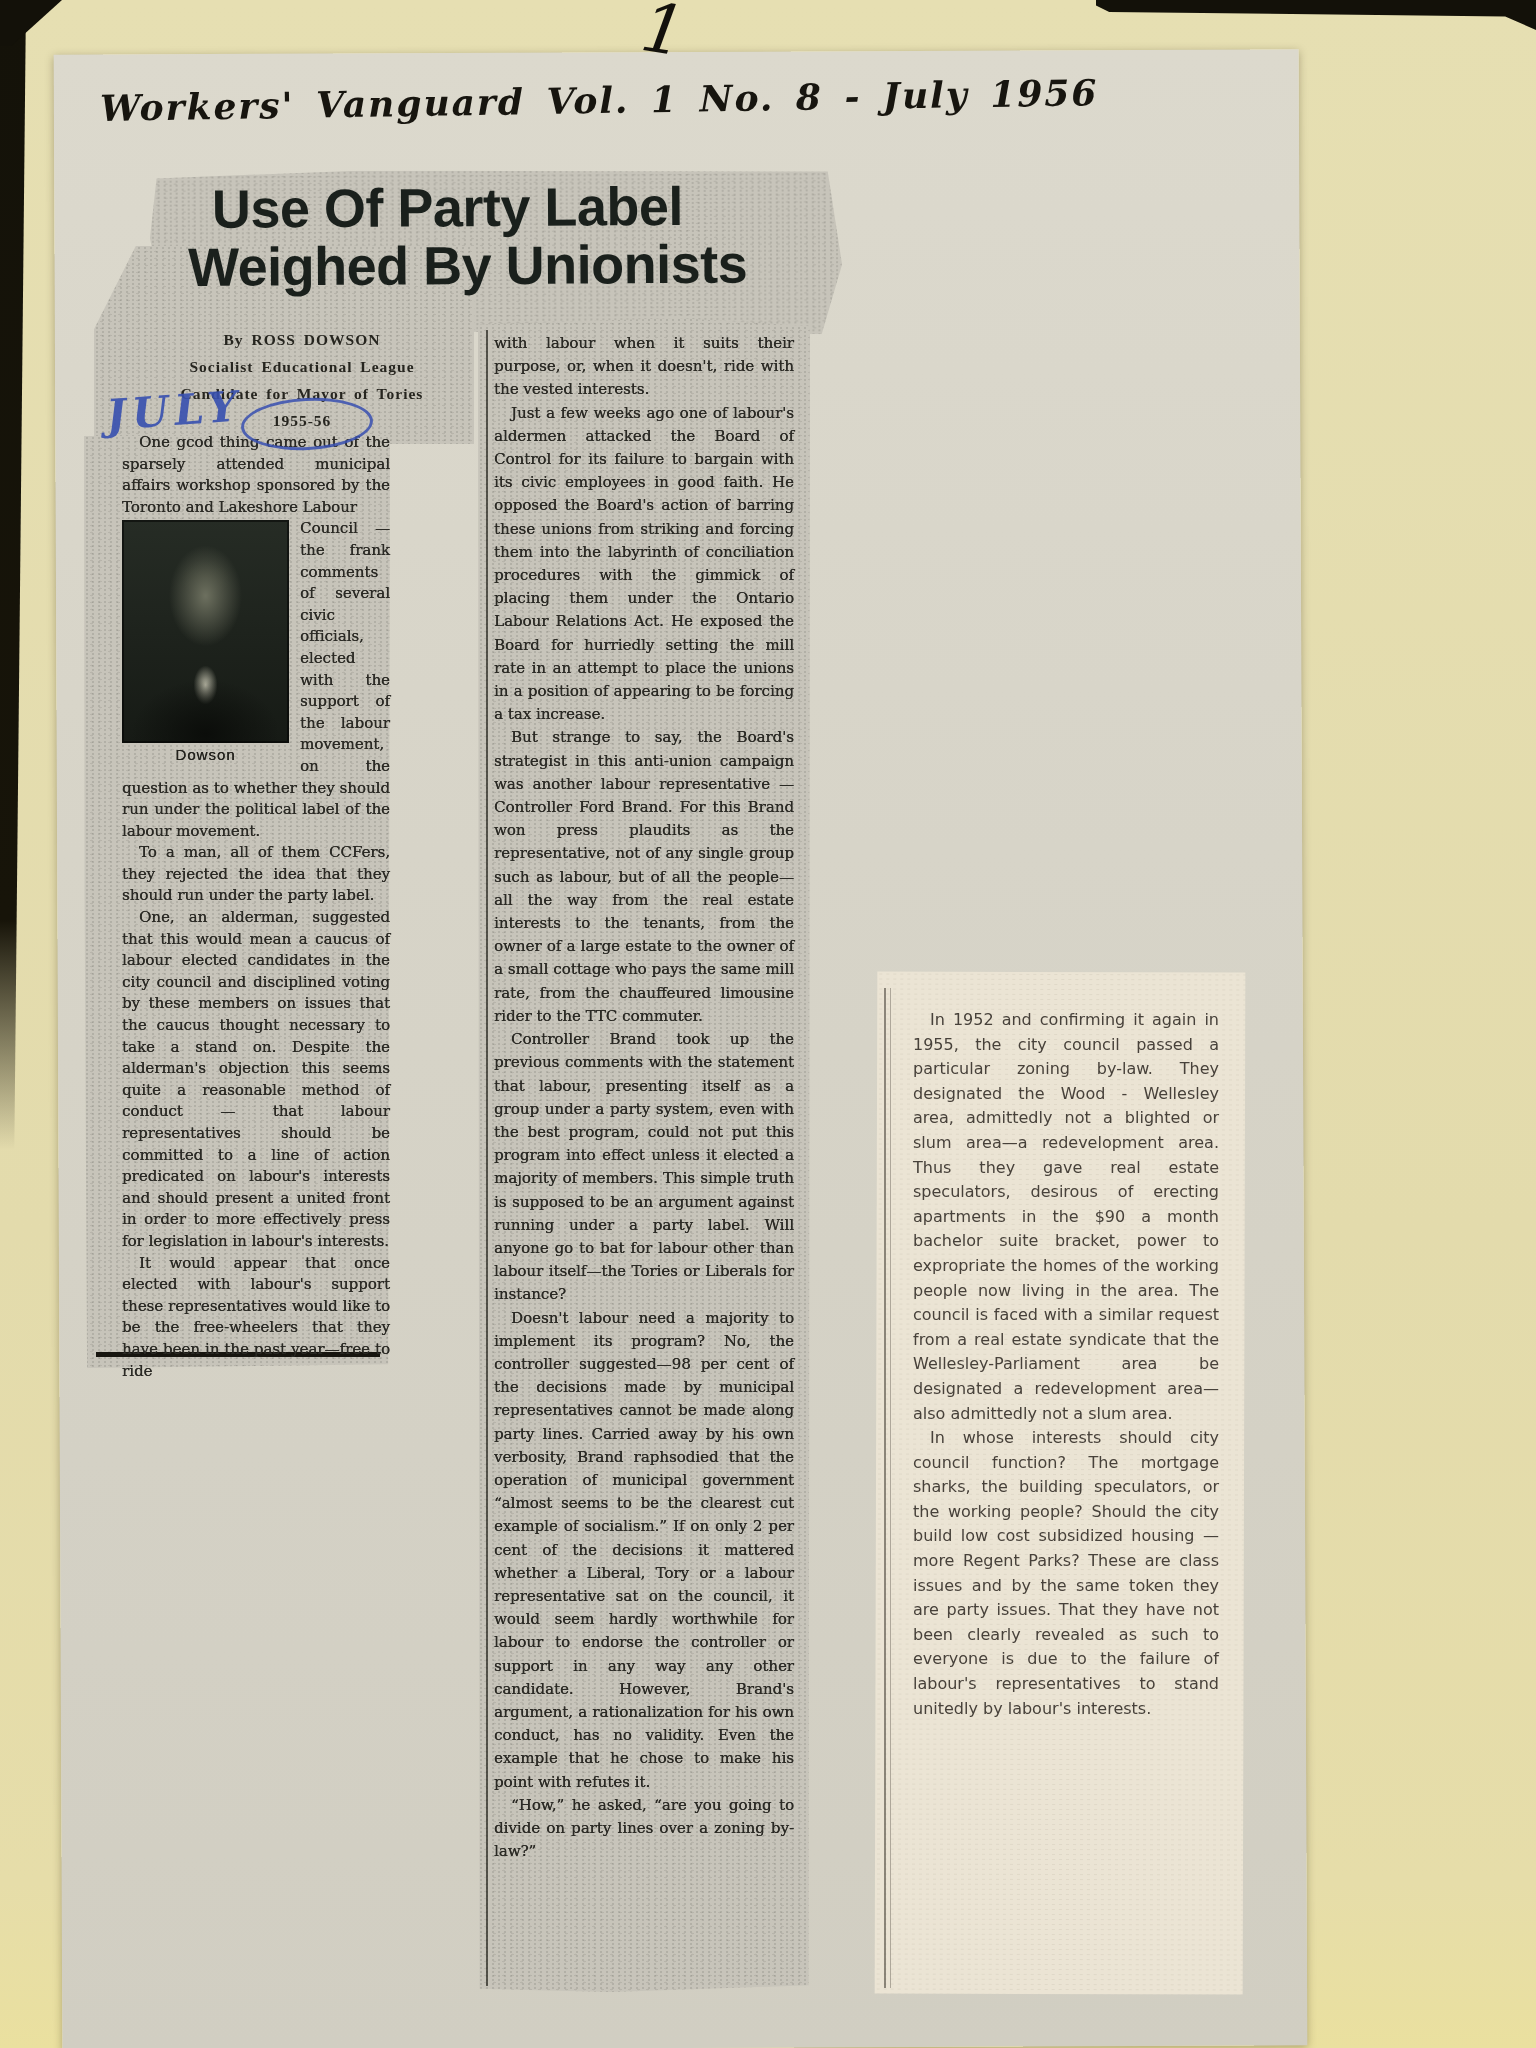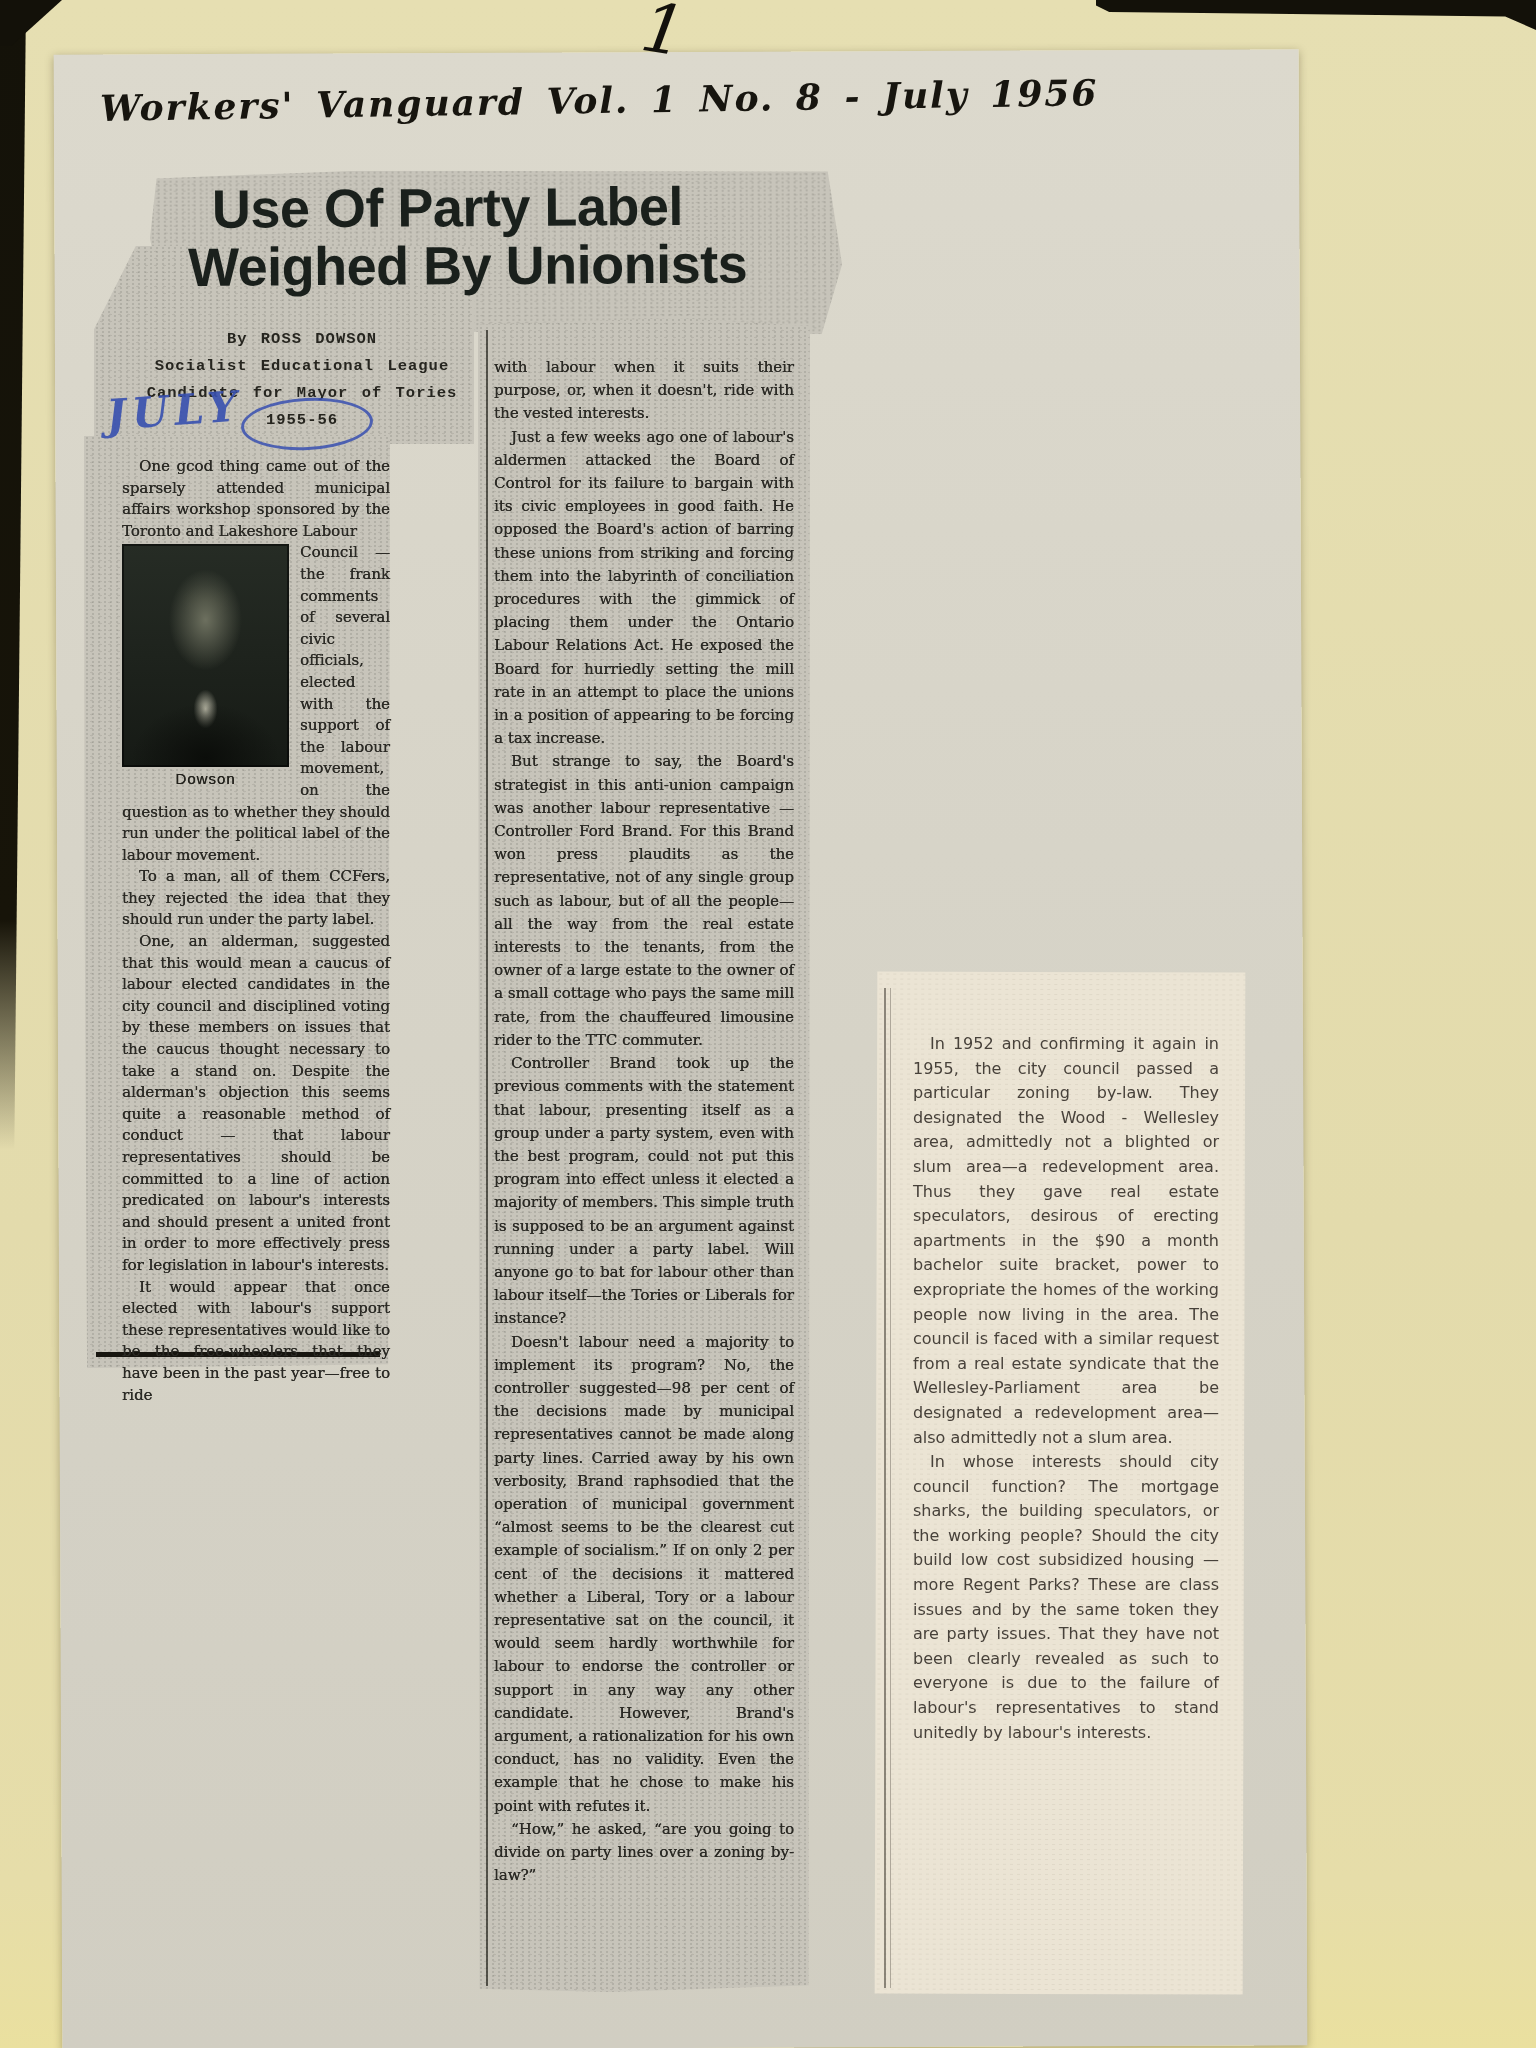--- a/index.html
+++ b/index.html
@@ -57,25 +57,25 @@
     background:rgba(60,55,45,.35);z-index:3;}
   .end-rule{position:absolute;left:96px;top:1352px;width:284px;height:5px;background:#17150f;z-index:3;}
   
   .headline{position:absolute;left:152px;top:178px;width:690px;z-index:3;
     font-family:"Liberation Sans","DejaVu Sans",sans-serif;font-weight:bold;
     color:#1a201c;font-size:54px;line-height:58px;letter-spacing:-.5px;transform:rotate(-.35deg);}
   .headline .l1{margin-left:60px;}
   .headline .l2{margin-left:36px;}
   
   .byline{position:absolute;left:137px;top:326px;width:330px;z-index:3;text-align:center;
-    font-family:Liberation Mono, monospace;font-weight:bold;font-size:15.5px;
+    font-family:Liberation Serif, serif;font-weight:bold;font-size:15.5px;
     line-height:27px;color:#26251f;letter-spacing:1px;word-spacing:3px;}
   
   .col{position:absolute;z-index:3;color:#2b2a25;text-align:justify;
-    font-family:"DejaVu Serif",serif;font-size:15px;text-shadow:.2px 0 0 currentColor;margin-top:24px;}
+    font-family:"DejaVu Serif",serif;font-size:15px;text-shadow:.2px 0 0 currentColor;}
   .col1{left:122px;top:432px;width:268px;line-height:21.6px;}
   .col2{left:494px;top:332px;width:300px;line-height:23.2px;}
   .col3{left:913px;top:1008px;width:306px;line-height:24.6px;
     font-family:"DejaVu Sans",sans-serif;font-size:16px;color:#47413a;text-shadow:none;}
   .col p{margin:0;text-indent:17px;}
   .col p.noindent{text-indent:0;}
   
   .photo-fl{float:left;width:170px;margin:2px 8px 2px 0;}
   .photo-img{width:167px;height:223px;
     background-color:#1d221c;

